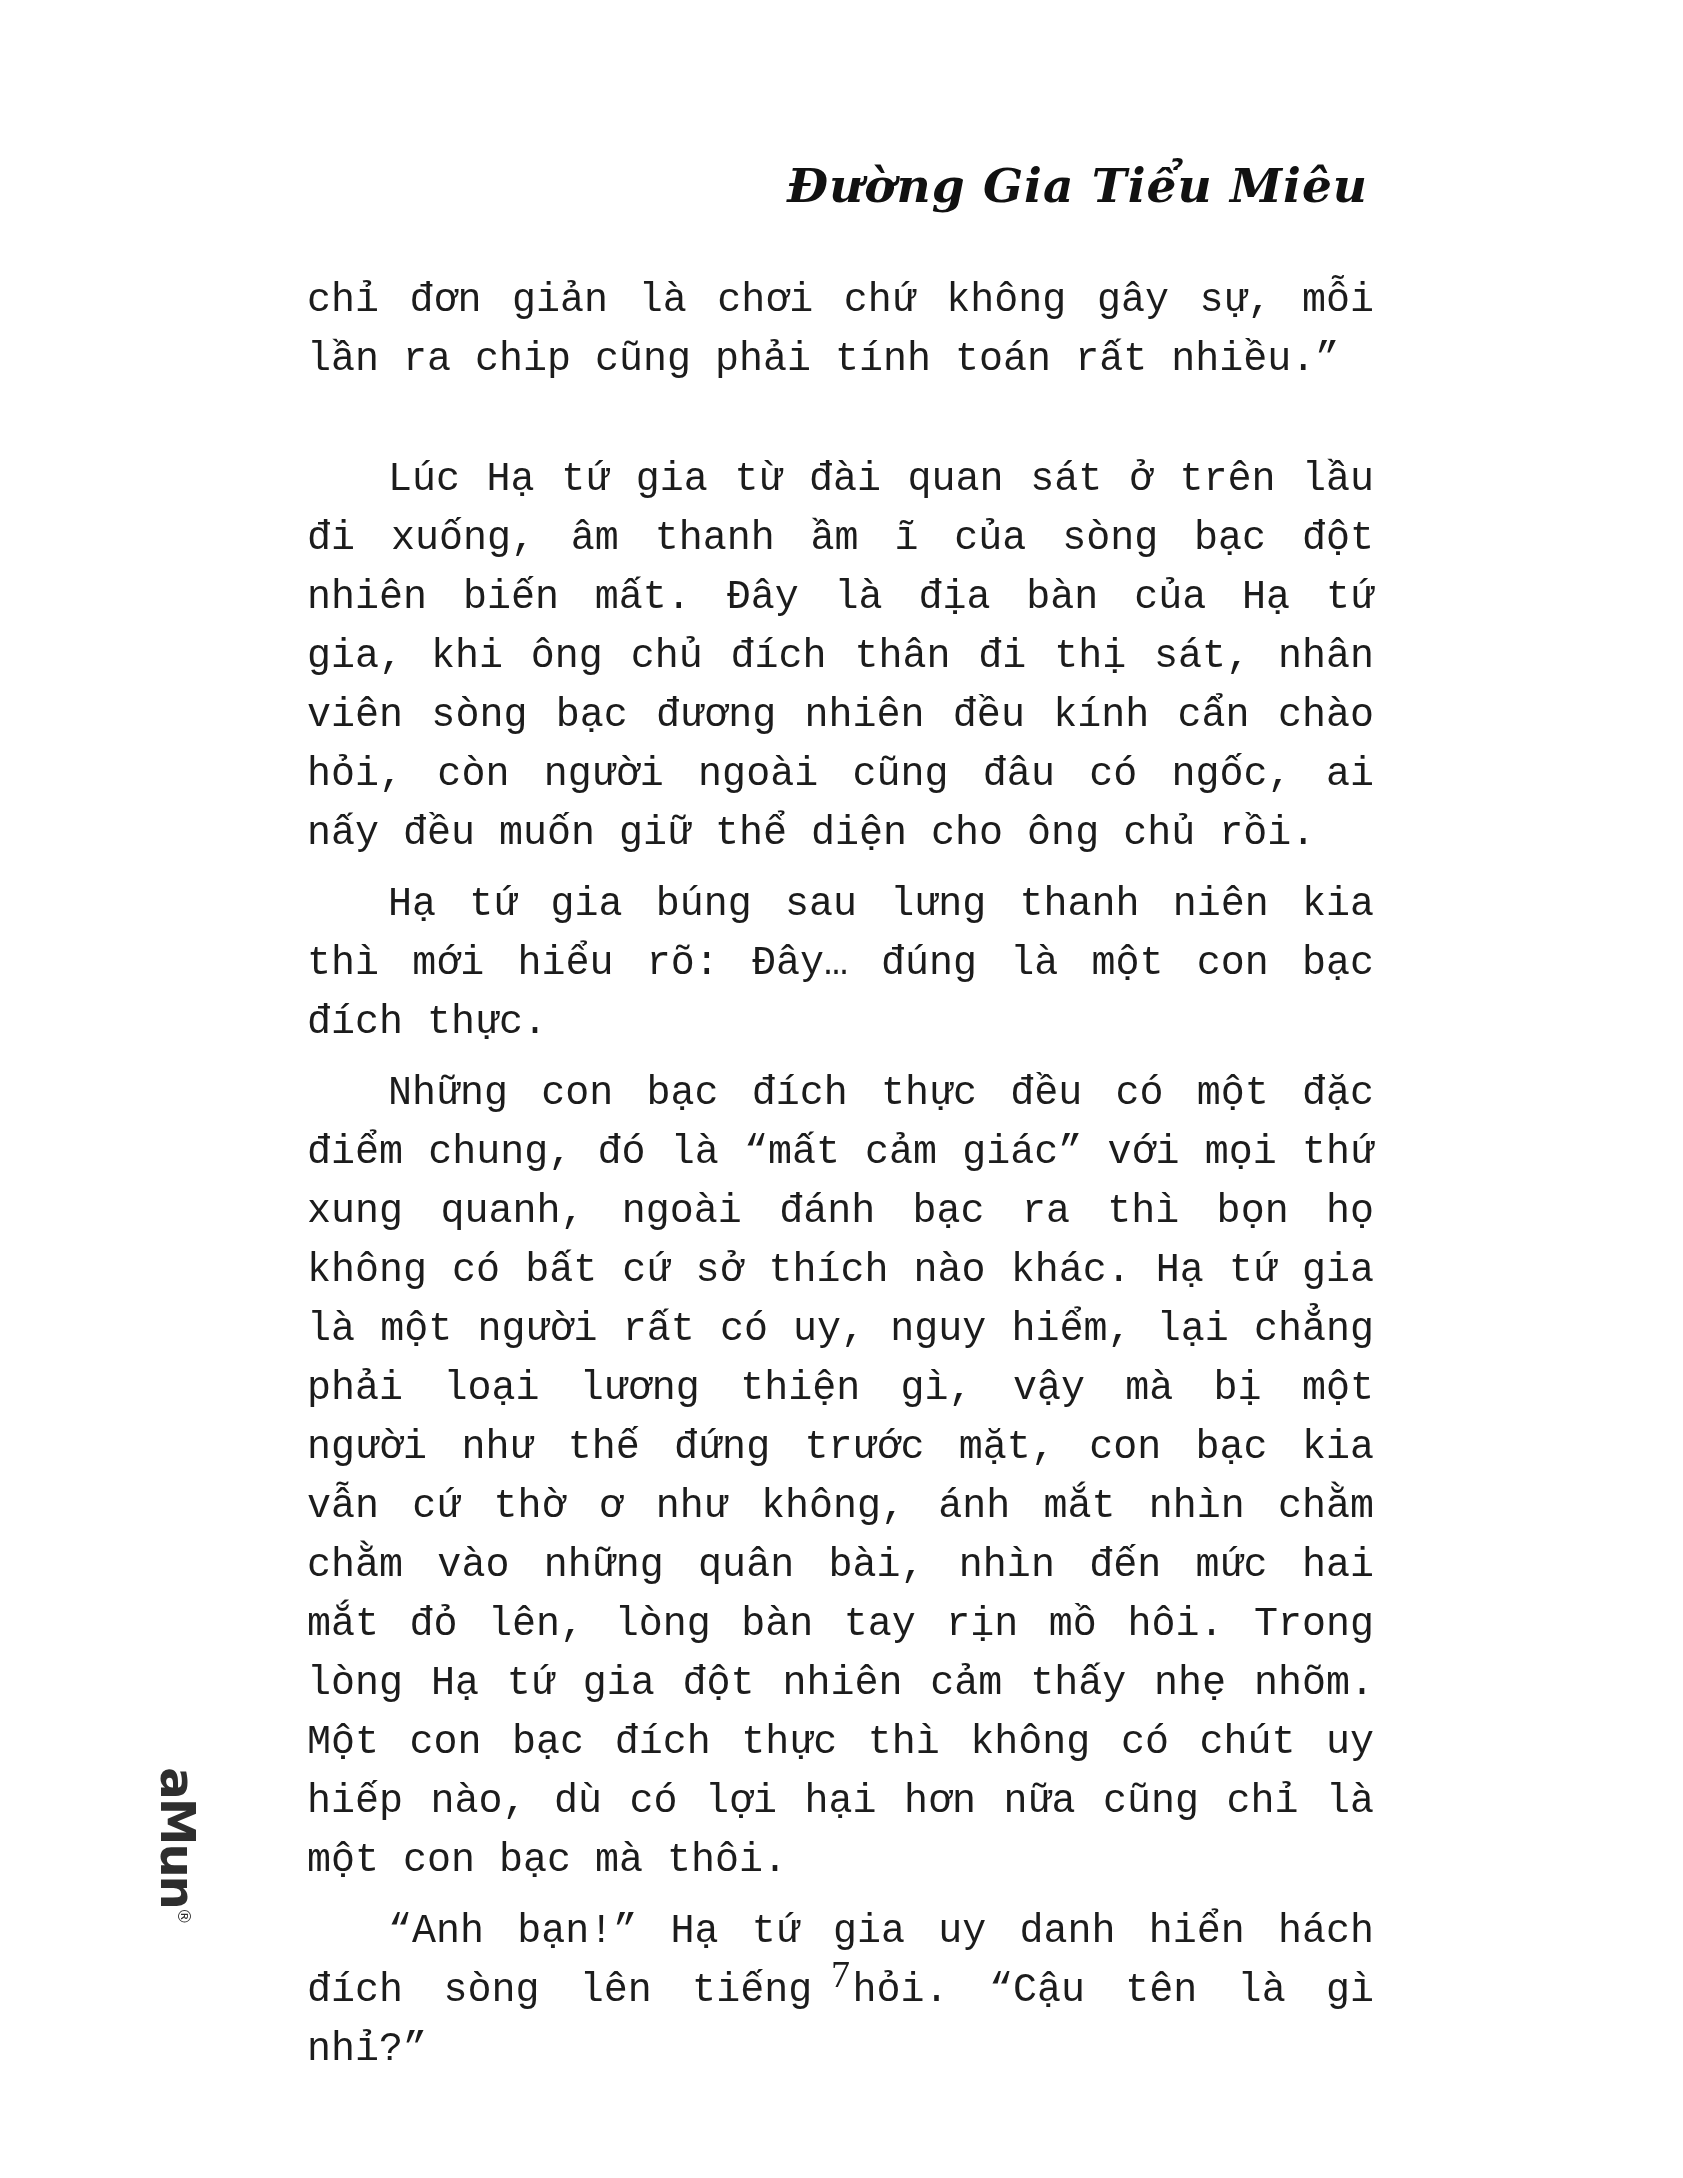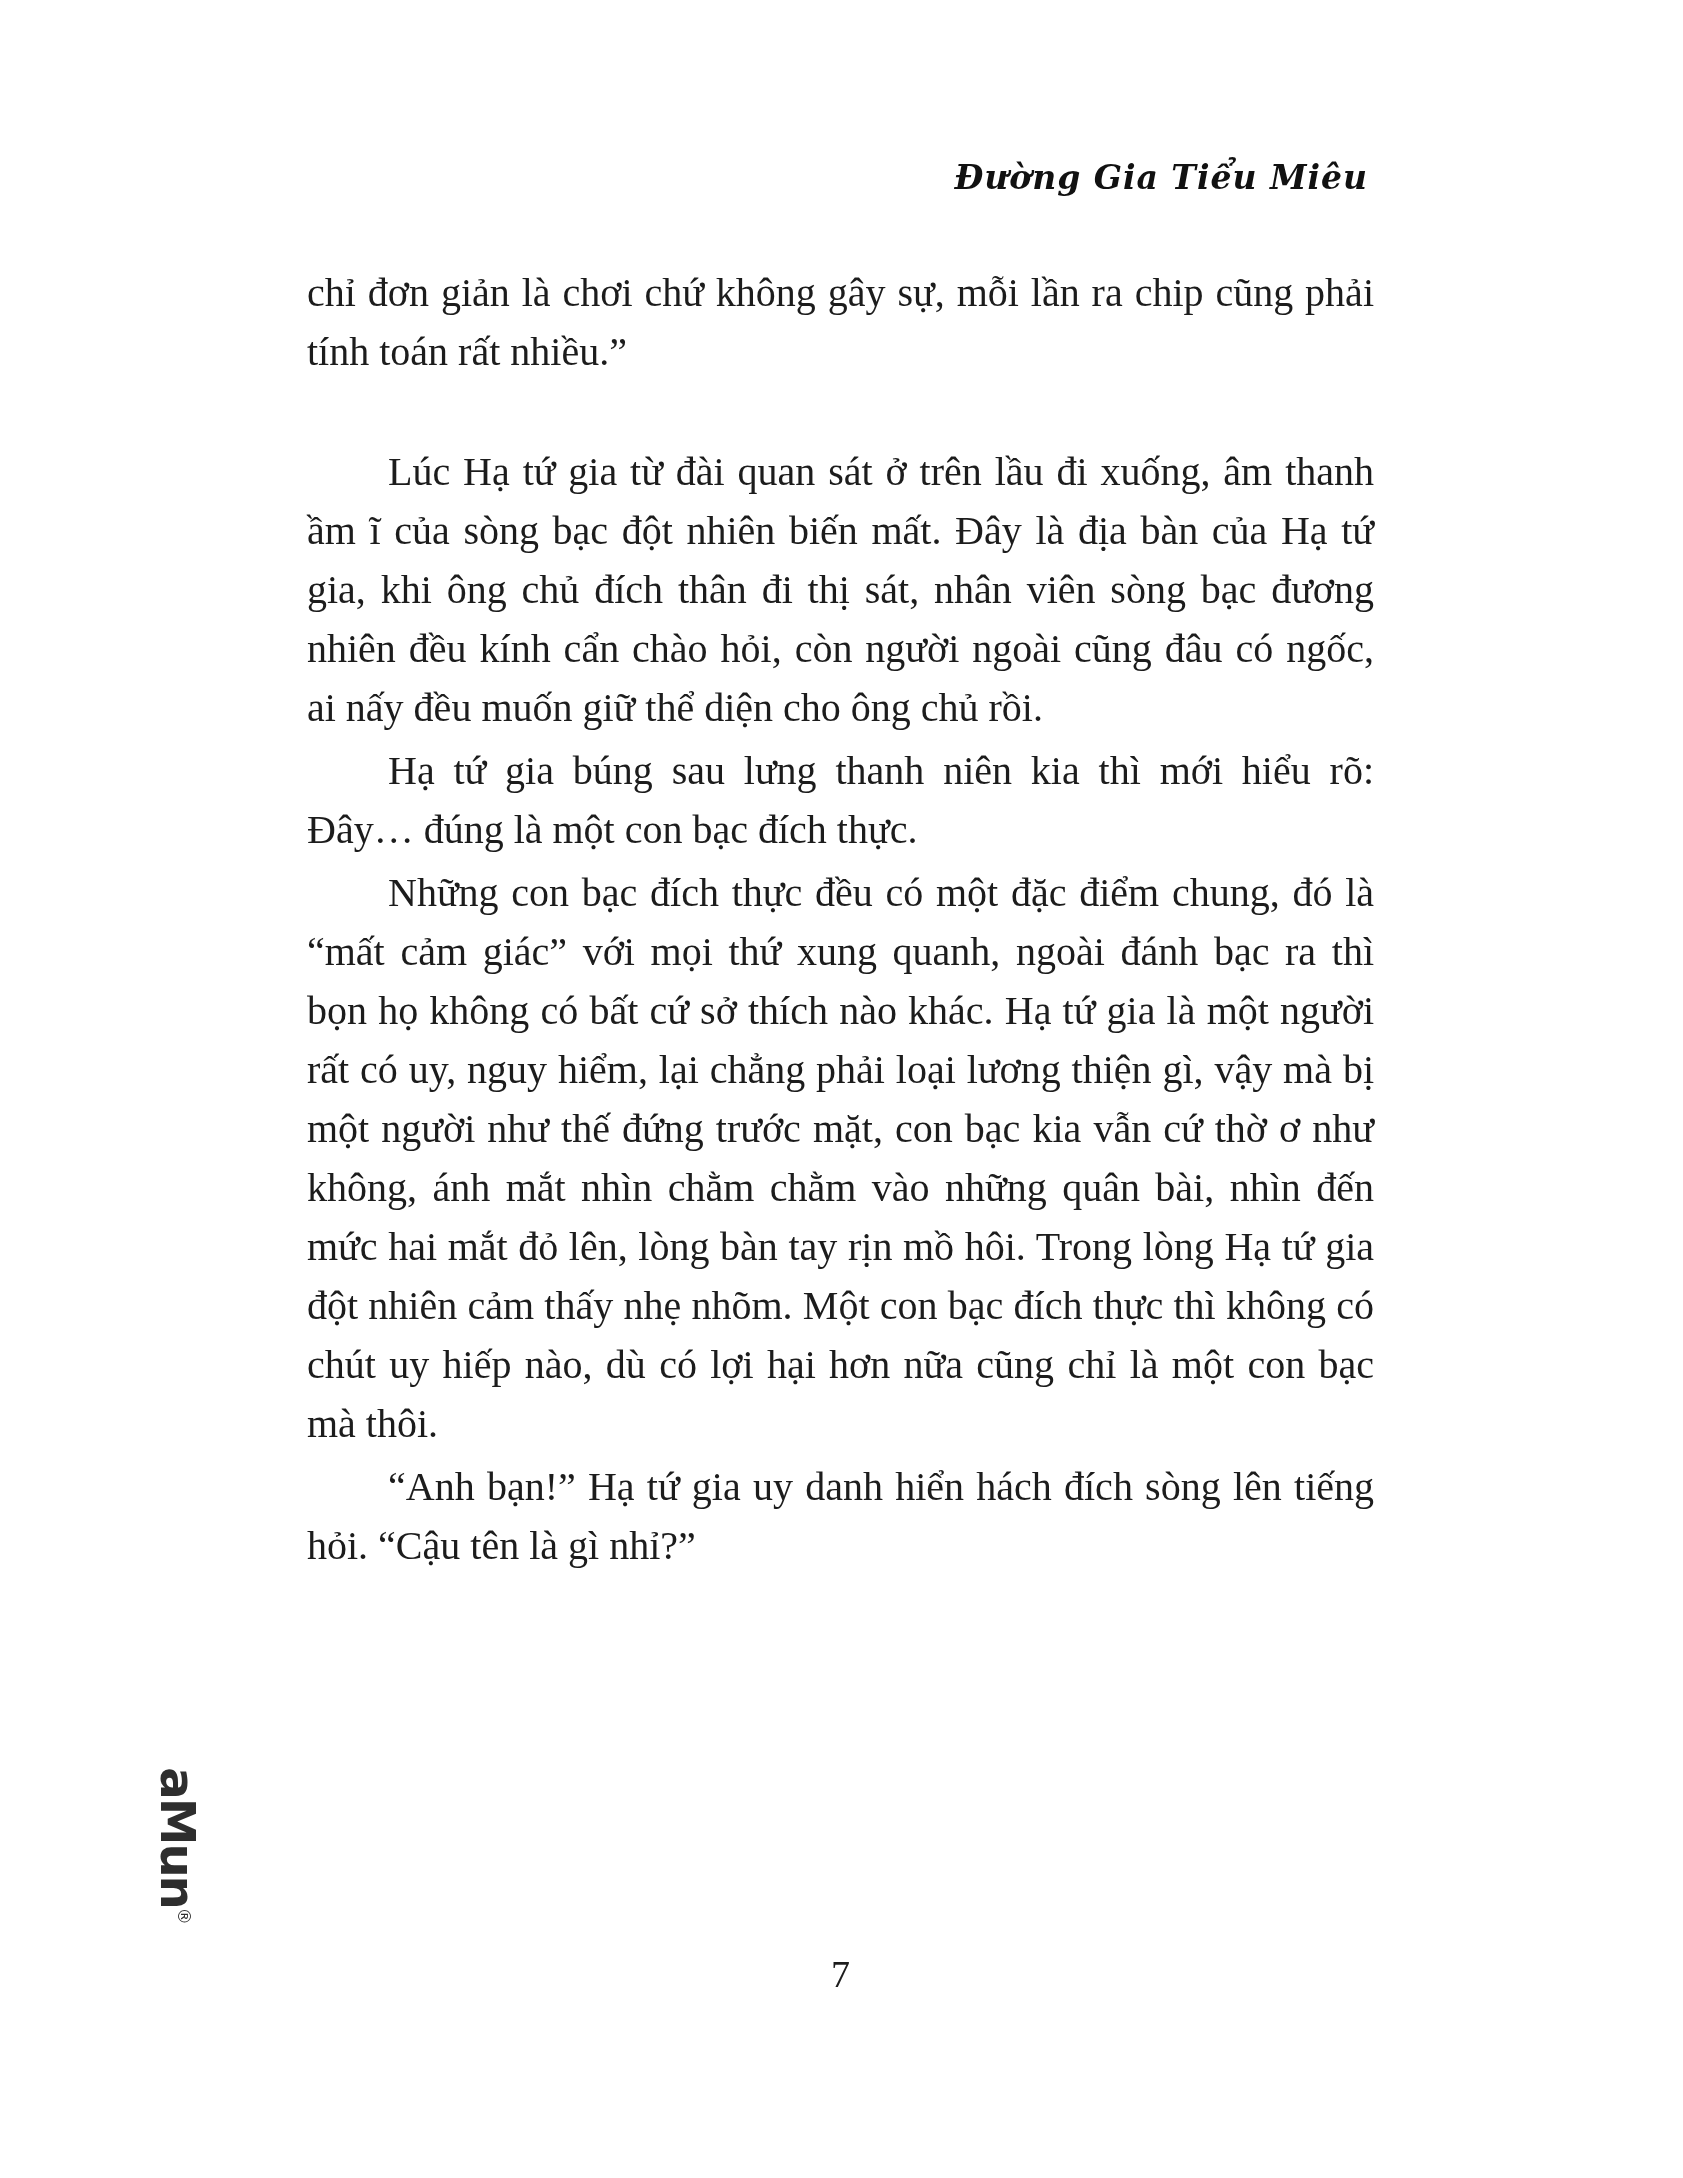--- a/index.html
+++ b/index.html
@@ -24,41 +24,42 @@
   }
 
   
   .running-header {
     position: absolute;
     top: 158px;
     right: 315px;
     font-family: "DejaVu Serif", serif;
     font-style: italic;
     font-weight: bold;
-    font-size: 33px;
+    font-size: 47px;
     letter-spacing: 1px;
     color: #111111;
     white-space: nowrap;
   }
 
   
   .text-block {
     position: absolute;
     left: 307px;
     top: 259px;
     width: 1067px;
     font-size: 40px;
     line-height: 59px;
     text-align: justify;
     color: #1c1c1c;
   }
 
   .text-block p.para {
     text-indent: 81px;
-    margin: 4px 0 4px 0;
+    margin: 12px 0 4px 0;
+    font-family: Liberation Mono, monospace;
   }
 
   .text-block p.no-indent {
     text-indent: 0;
   }
 
   .text-block p.section-gap {
     margin-top: 61px;
   }
 

